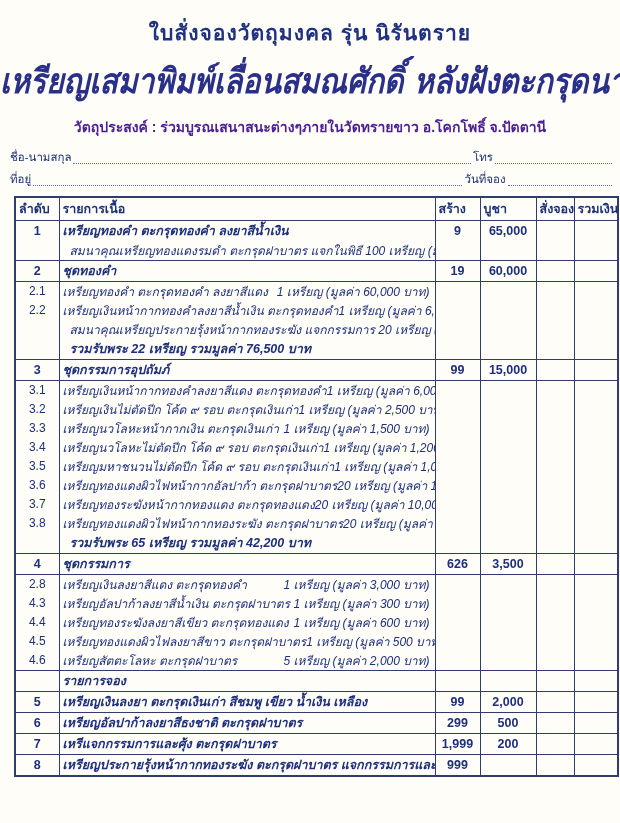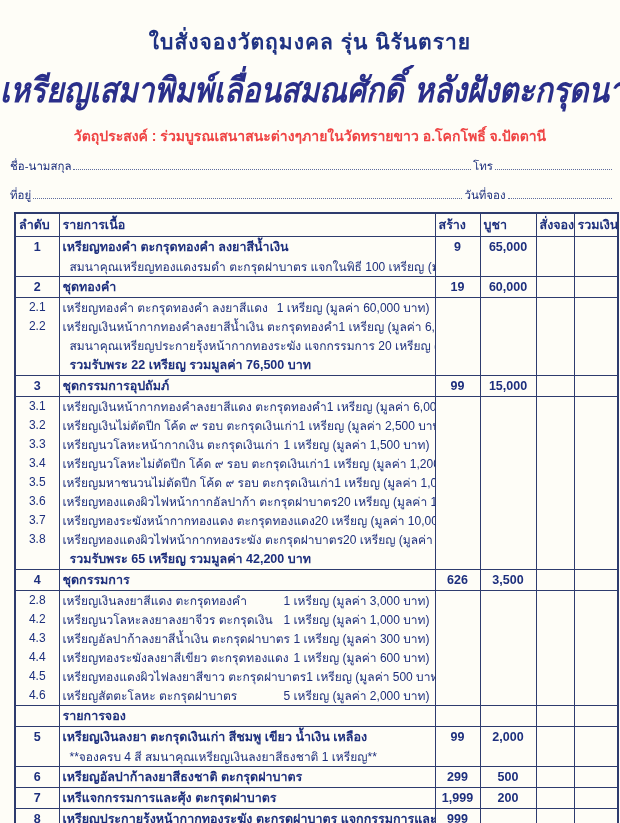--- a/index.html
+++ b/index.html
@@ -4,43 +4,43 @@
 <style>
   * { box-sizing: border-box; margin: 0; padding: 0; }
   html,body { width: 620px; }
   body {
     height: 823px;
     background: #fefdf7;
     color: #1d2f7d;
     font-family: "Liberation Sans", "DejaVu Sans", sans-serif;
     overflow: hidden;
   }
-  .sheet { width: 620px; height: 823px; padding-top: 25px; }
+  .sheet { width: 620px; height: 823px; padding-top: 16px; }
 
   
   .hdr { text-align: center; }
   .title1 {
     font-size: 21px; font-weight: bold; color: #1f3282;
     letter-spacing: 1px;
   }
   .title2 {
     font-family: "DejaVu Serif", serif;
     font-style: italic; font-weight: bold;
     font-size: 30px; color: #2a2f8a;
     margin-top: 8px; white-space: nowrap;
     transform: scaleY(1.15);
   }
   .title3 {
-    font-size: 14px; font-weight: bold; color: #ef4444;
+    font-size: 14px; font-weight: bold; color: #4c1d95;
     margin-top: 12px;
   }
 
   
   .formlines { margin: 10px 6px 0 10px; font-size: 11.5px; }
-  .form-line { display: flex; align-items: flex-start; margin-top: 10px; }
+  .form-line { display: flex; align-items: center; margin-top: 3px; }
   .form-line .lbl { white-space: nowrap; padding-bottom: 1px; }
   .dots {
     border-bottom: 1.5px dotted #5e6c9e;
     height: 13px; margin: 0 2px;
   }
   .dots.name   { flex: 3.4; }
   .dots.phone  { flex: 1;   }
   .dots.addr   { flex: 3.7; }
   .dots.date   { flex: 0.9; }
 
@@ -66,21 +66,21 @@
   thead th {
     height: 23px; font-size: 12.5px; font-weight: bold;
     border-bottom: 1.6px solid #2e3c6e; text-align: left;
   }
   tr.sep td { border-top: 1.6px solid #2e3c6e; }
   td.c-no    { text-align: center; }
   td.c-build, td.c-price { text-align: center; font-weight: bold; font-size: 12.5px; }
   tr.main td.c-no   { font-weight: bold; font-size: 12.5px; }
   tr.main .desc-text, tr.section .desc-text { font-weight: bold; font-size: 12.5px; }
   tr.item td.c-no { font-weight: normal; }
-  .desc-flex { display: flex; justify-content: space-between; }
+  .desc-flex { display: flex; justify-content: space-between; font-style: italic; }
   .qty-text { padding-right: 2px; }
   tr.note .desc-text, tr.summary .desc-text { padding-left: 7px; }
   tr.summary .desc-text { font-weight: bold; font-size: 12.5px; }
 </style>
 </head>
 <body>
 
 <div class="sheet">
 
   <div class="hdr">
@@ -357,33 +357,20 @@
               <span class="desc-text">เหรียญเงินลงยาสีแดง ตะกรุดทองคำ</span>
               <span class="qty-text">1 เหรียญ (มูลค่า 3,000 บาท)</span>
             </div>
           </td>
           <td class="c-build"></td>
           <td class="c-price"></td>
           <td class="c-order"></td>
           <td class="c-total"></td>
         </tr>
         <tr class="item">
-          <td class="c-no">4.2</td>
-          <td class="c-desc">
-            <div class="desc-flex">
-              <span class="desc-text">เหรียญนวโลหะลงยาลงยาจีวร ตะกรุดเงิน</span>
-              <span class="qty-text">1 เหรียญ (มูลค่า 1,000 บาท)</span>
-            </div>
-          </td>
-          <td class="c-build"></td>
-          <td class="c-price"></td>
-          <td class="c-order"></td>
-          <td class="c-total"></td>
-        </tr>
-        <tr class="item">
           <td class="c-no">4.3</td>
           <td class="c-desc">
             <div class="desc-flex">
               <span class="desc-text">เหรียญอัลปาก้าลงยาสีน้ำเงิน ตะกรุดฝาบาตร</span>
               <span class="qty-text">1 เหรียญ (มูลค่า 300 บาท)</span>
             </div>
           </td>
           <td class="c-build"></td>
           <td class="c-price"></td>
           <td class="c-order"></td>
@@ -445,32 +432,20 @@
           <td class="c-desc">
             <div class="desc-flex">
               <span class="desc-text">เหรียญเงินลงยา ตะกรุดเงินเก่า  สีชมพู  เขียว  น้ำเงิน  เหลือง</span>
             </div>
           </td>
           <td class="c-build">99</td>
           <td class="c-price">2,000</td>
           <td class="c-order"></td>
           <td class="c-total"></td>
         </tr>
-        <tr class="note">
-          <td class="c-no"></td>
-          <td class="c-desc">
-            <div class="desc-flex">
-              <span class="desc-text">**จองครบ 4 สี สมนาคุณเหรียญเงินลงยาสีธงชาติ 1 เหรียญ**</span>
-            </div>
-          </td>
-          <td class="c-build"></td>
-          <td class="c-price"></td>
-          <td class="c-order"></td>
-          <td class="c-total"></td>
-        </tr>
         <tr class="main sep">
           <td class="c-no">6</td>
           <td class="c-desc">
             <div class="desc-flex">
               <span class="desc-text">เหรียญอัลปาก้าลงยาสีธงชาติ ตะกรุดฝาบาตร</span>
             </div>
           </td>
           <td class="c-build">299</td>
           <td class="c-price">500</td>
           <td class="c-order"></td>

